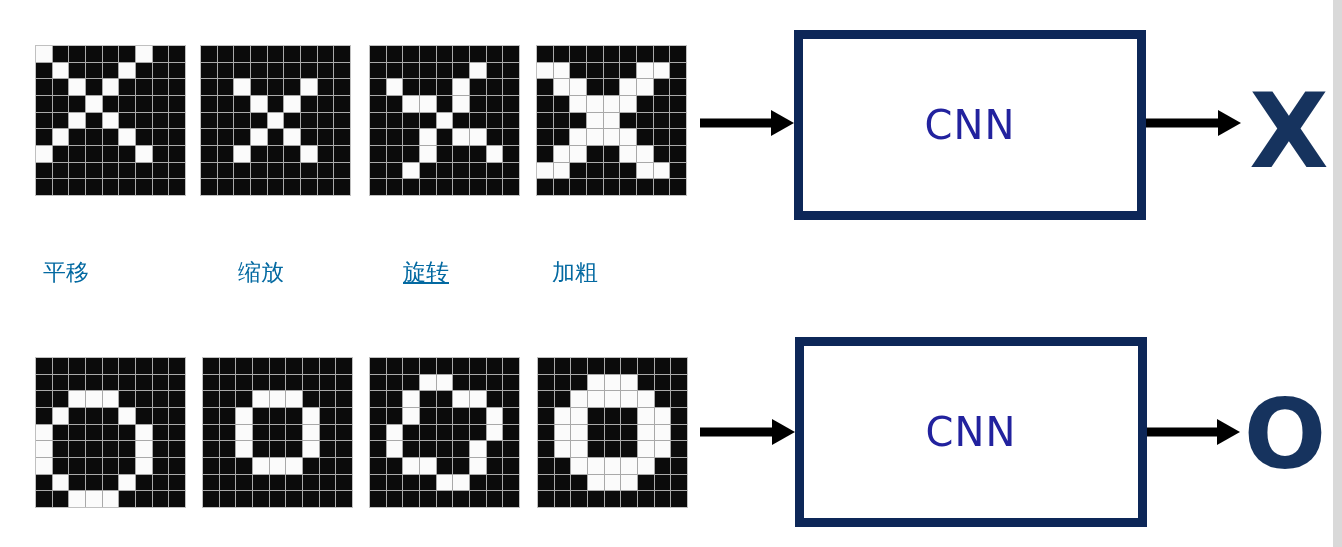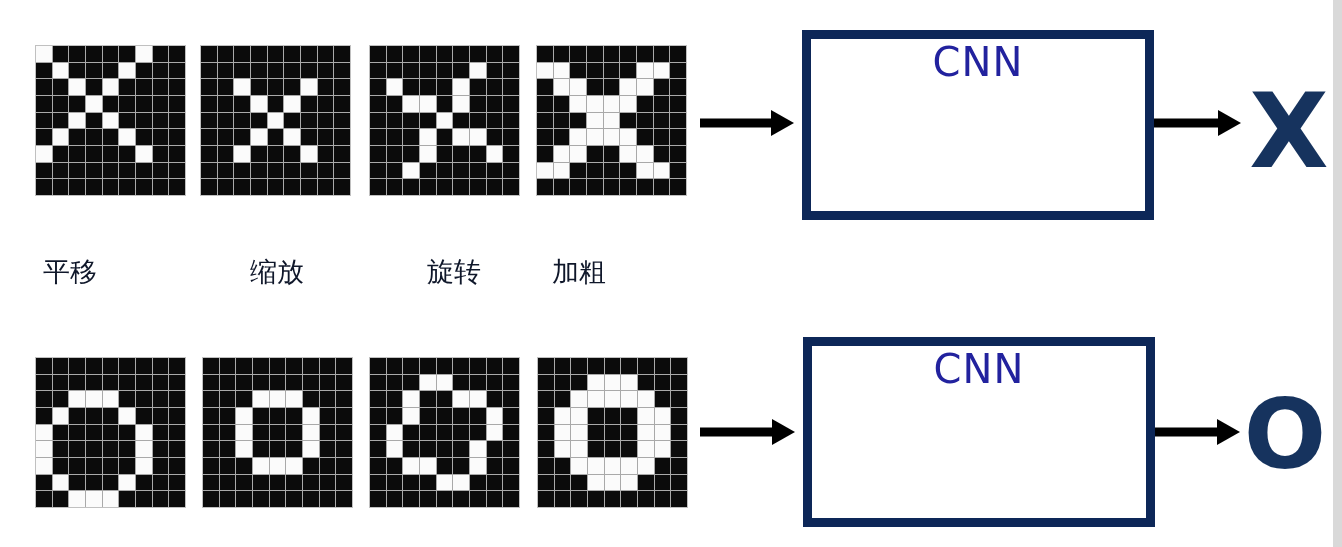--- a/index.html
+++ b/index.html
@@ -15,28 +15,28 @@
     border:1px solid #c0c0c0;background:var(--grid-line,#a9a9a9);
     display:grid;grid-template-columns:repeat(9,1fr);grid-template-rows:repeat(9,1fr);gap:1px;
   }
   .pgrid .b{background:var(--cell-b,#0b0b0b);}
   .pgrid .w{background:var(--cell-w,#fbfbfb);}
   .r1{top:45px;} .r2{top:357px;}
   .c0{left:35px;} .c1{left:200px;} .c2{left:369px;} .c3{left:536px;}
   .r2.c1{left:202px;} .r2.c3{left:537px;}
 
   
-  .tlabel{position:absolute;top:256px;font-size:27px;line-height:32px;color:#0f172a;white-space:nowrap;}
-  .tl0{left:43px;} .tl1{left:250px;} .tl2{left:427px;} .tl3{left:552px;}
+  .tlabel{position:absolute;top:256px;font-size:23px;line-height:32px;color:#0369a1;white-space:nowrap;}
+  .tl0{left:43px;} .tl1{left:238px;} .tl2{left:403px;text-decoration:underline;} .tl3{left:552px;}
 
   
   .cnnbox{
     position:absolute;width:334px;height:172px;background:#ffffff;
     border:9px solid var(--box-border,#0d2758);
-    display:flex;align-items:flex-start;justify-content:center;margin-left:8px;
+    display:flex;align-items:center;justify-content:center;
   }
   .cnnbox.top{left:794px;top:30px;}
   .cnnbox.bottom{left:795px;top:337px;}
   .cnnbox span{font-size:40px;font-weight:500;letter-spacing:1px;color:var(--cnn-text,#22229e);}
 
   
   .arrow{position:absolute;height:26px;}
   .arrow .shaft{position:absolute;left:0;right:21px;top:50%;transform:translateY(-50%);height:9px;background:var(--arrow,#000);}
   .arrow .head{position:absolute;right:0;top:50%;transform:translateY(-50%);width:0;height:0;
     border-top:13px solid transparent;border-bottom:13px solid transparent;border-left:23px solid var(--arrow,#000);}

